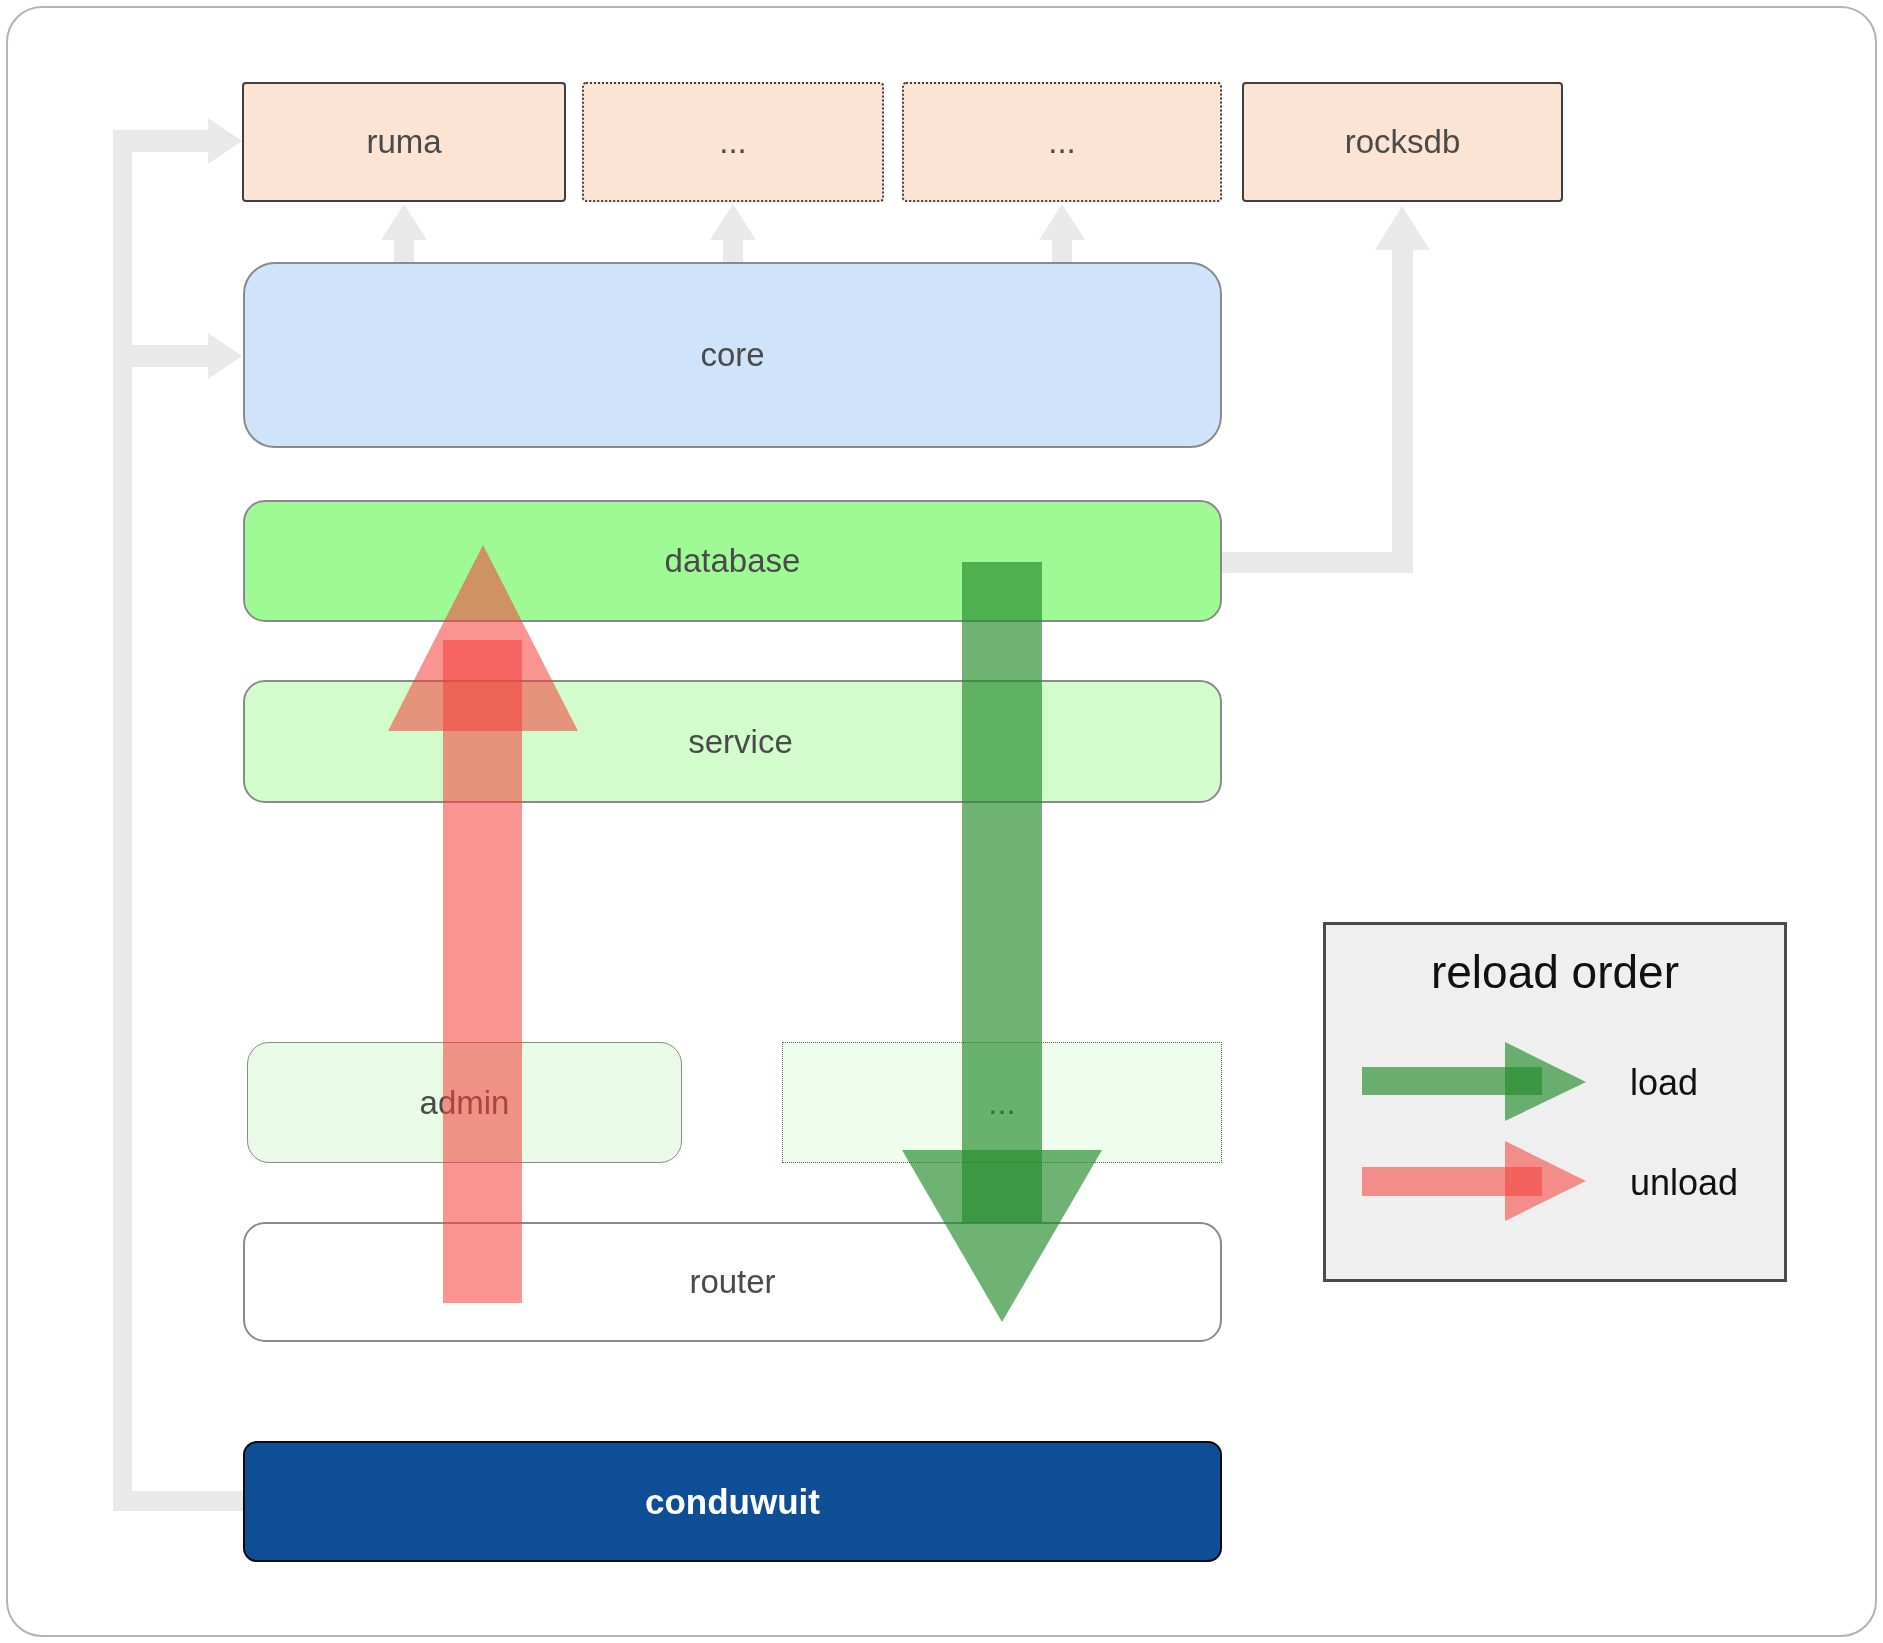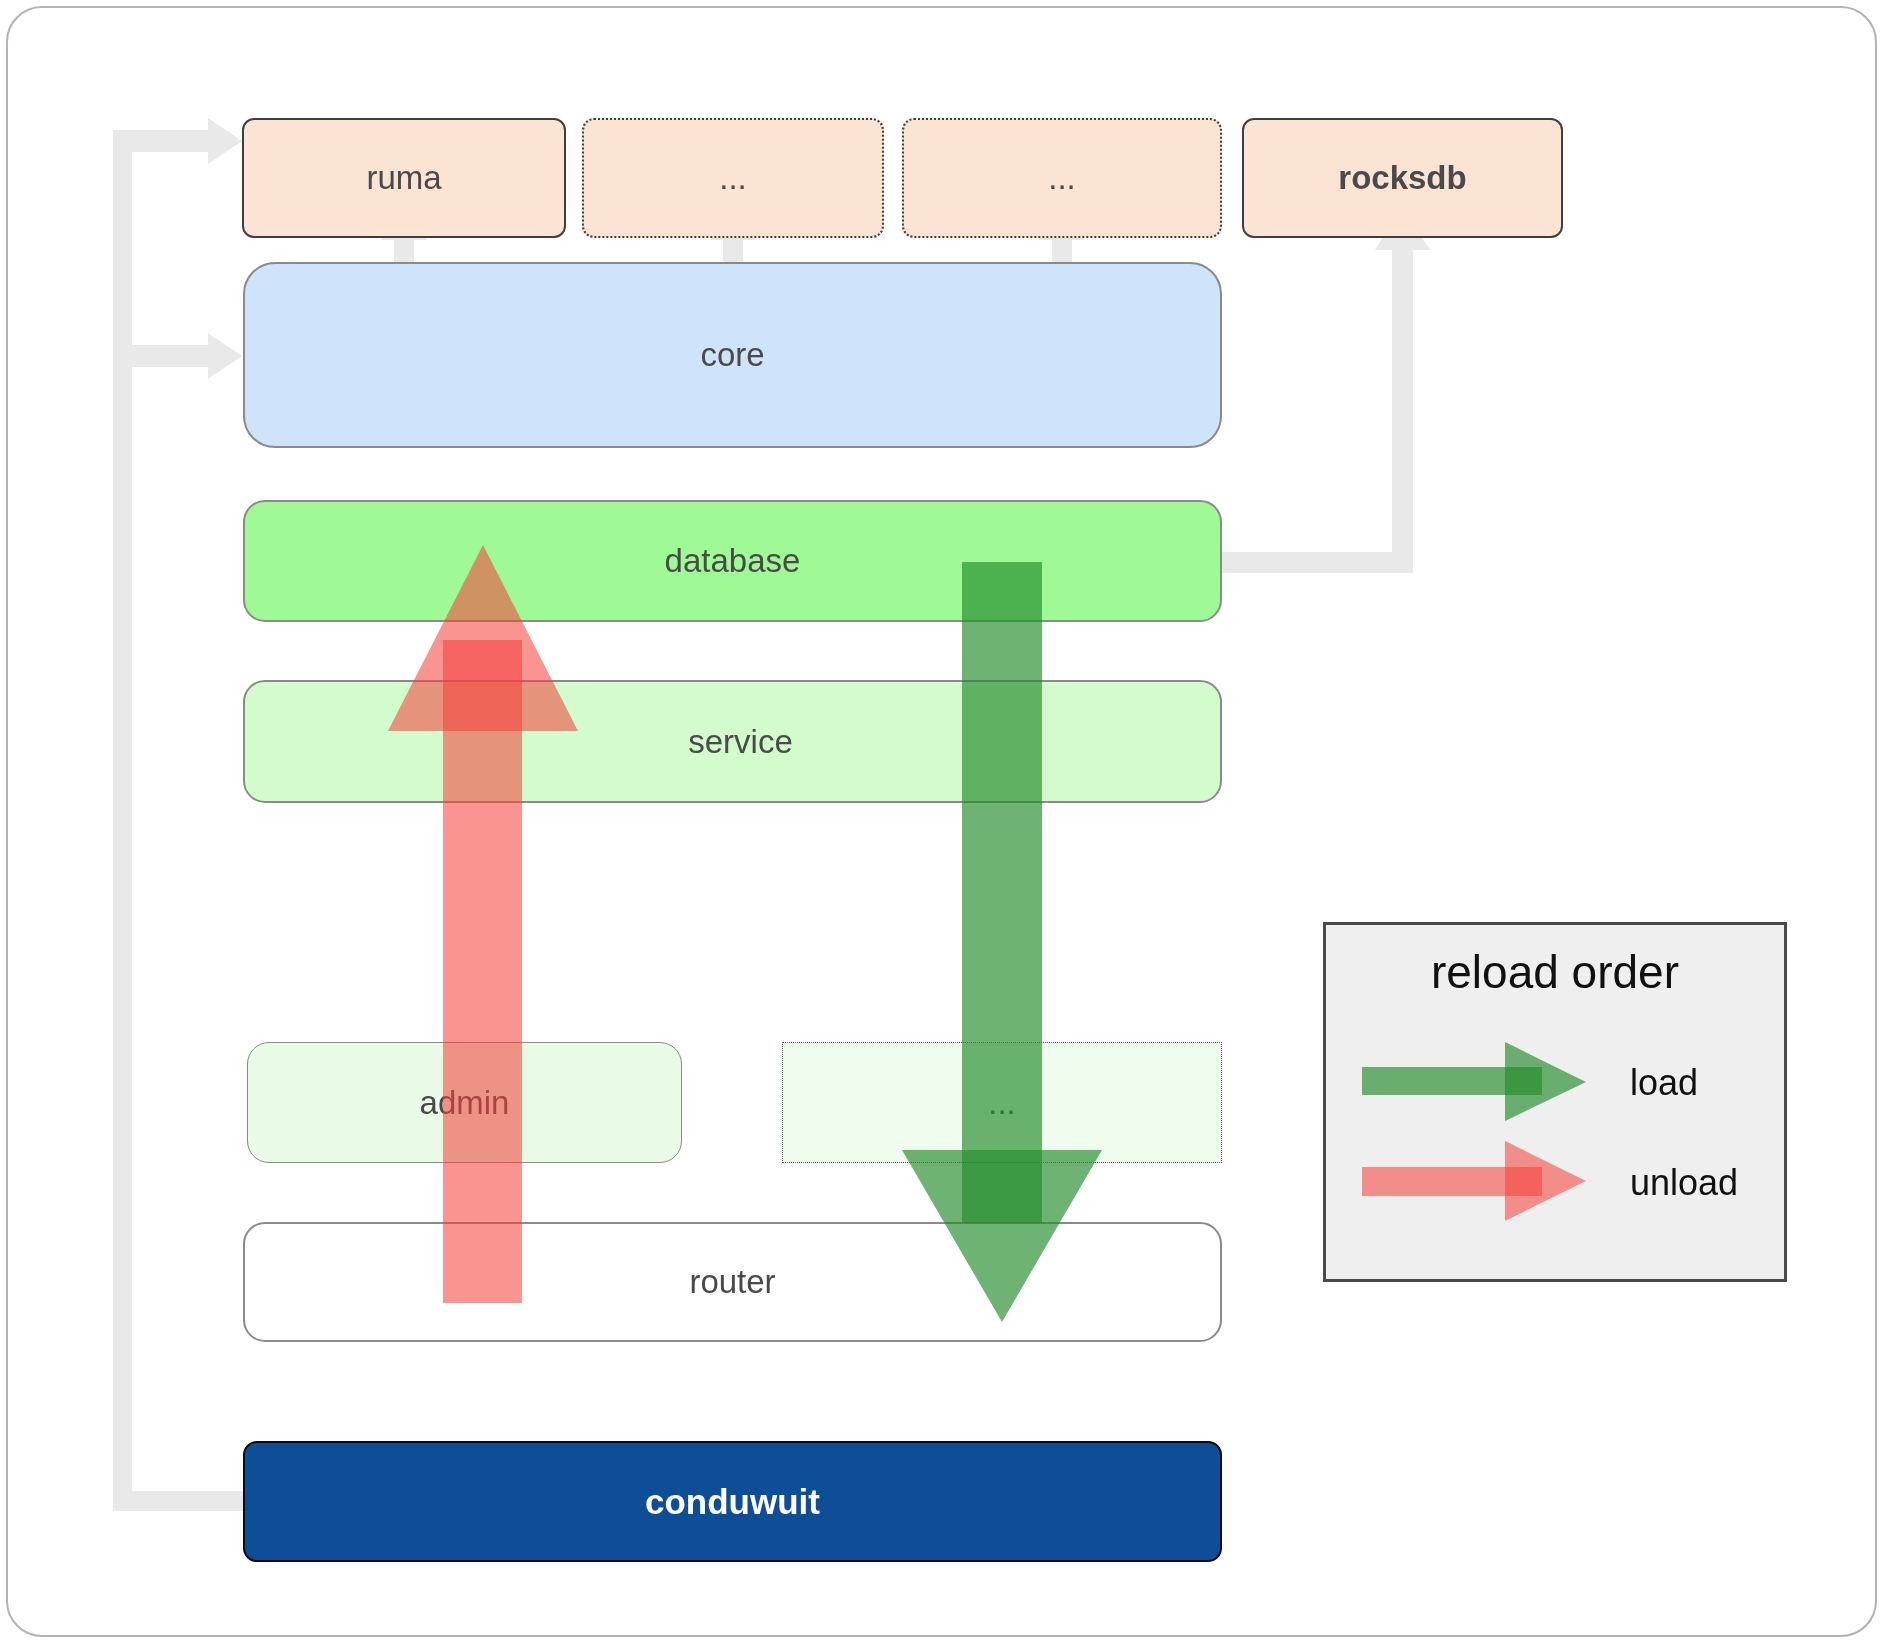--- a/index.html
+++ b/index.html
@@ -2,38 +2,38 @@
 <html><head>
 <meta charset="utf-8">
 <style>
   html,body{margin:0;padding:0;background:#fff;}
   #stage{position:relative;width:1883px;height:1643px;background:#fff;overflow:hidden;
          font-family:"Liberation Sans",sans-serif;}
   #frame{position:absolute;left:6px;top:6px;width:1867px;height:1627px;
          border:2px solid #b3b3b3;border-radius:36px;}
   .box{position:absolute;display:flex;align-items:center;justify-content:center;
        box-sizing:border-box;color:#4a4a4a;font-size:33px;font-weight:500;z-index:1;}
-  .toprow{border:2.5px solid #3f3f3f;border-radius:12px;background:#fce4d4;margin-top:36px;}
+  .toprow{border:2.5px solid #3f3f3f;border-radius:4px;background:#fce4d4;}
   .toprow.dotted{border:2.5px dotted #3f3f3f;}
   .wide{border:2px solid #8a8a8a;border-radius:22px;}
   #core{left:243px;top:262px;width:979px;height:186px;background:#cfe3fa;border-radius:32px;}
   #database{left:243px;top:500px;width:979px;height:122px;background:#9ffa96;}
   #service{left:243px;top:680px;width:979px;height:123px;background:#d3fccd;padding-left:16px;}
   #api{left:243px;top:862px;width:979px;height:118px;background:#ddfad8;}
   #admin{left:247px;top:1042px;width:435px;height:121px;background:#e9fae6;border-width:1.8px;}
   #dotsmid{left:782px;top:1042px;width:440px;height:121px;background:#effdee;
            border:1.8px dotted #5f5f5f;}
   #router{left:243px;top:1222px;width:979px;height:120px;background:#ffffff;}
   #conduwuit{left:243px;top:1441px;width:979px;height:121px;background:#0d4e96;
              border:2.5px solid #0a0a0a;border-radius:14px;color:#ffffff;
              font-size:35px;font-weight:700;}
   #ruma{left:242px;top:82px;width:324px;height:120px;}
   #dotstop1{left:582px;top:82px;width:302px;height:120px;}
   #dotstop2{left:902px;top:82px;width:320px;height:120px;}
-  #rocksdb{left:1242px;top:82px;width:321px;height:120px;font-weight:bold;}
+  #rocksdb{left:1242px;top:82px;width:321px;height:120px;}
   #legend{position:absolute;left:1323px;top:922px;width:464px;height:360px;
           background:#efefef;border:3px solid #4a4a4a;box-sizing:border-box;z-index:1;}
   #legend .ltitle{position:absolute;left:0;top:20px;width:100%;text-align:center;
           color:#111;font-size:46px;}
   #legend .llabel{position:absolute;left:304px;color:#111;font-size:36px;}
   #legend .llabel.load{top:137px;text-align:right;}
   #legend .llabel.unload{top:237px;}
   svg.layer{position:absolute;left:0;top:0;pointer-events:none;}
   #connectors{z-index:0;}
   #bigarrows{z-index:2;}

